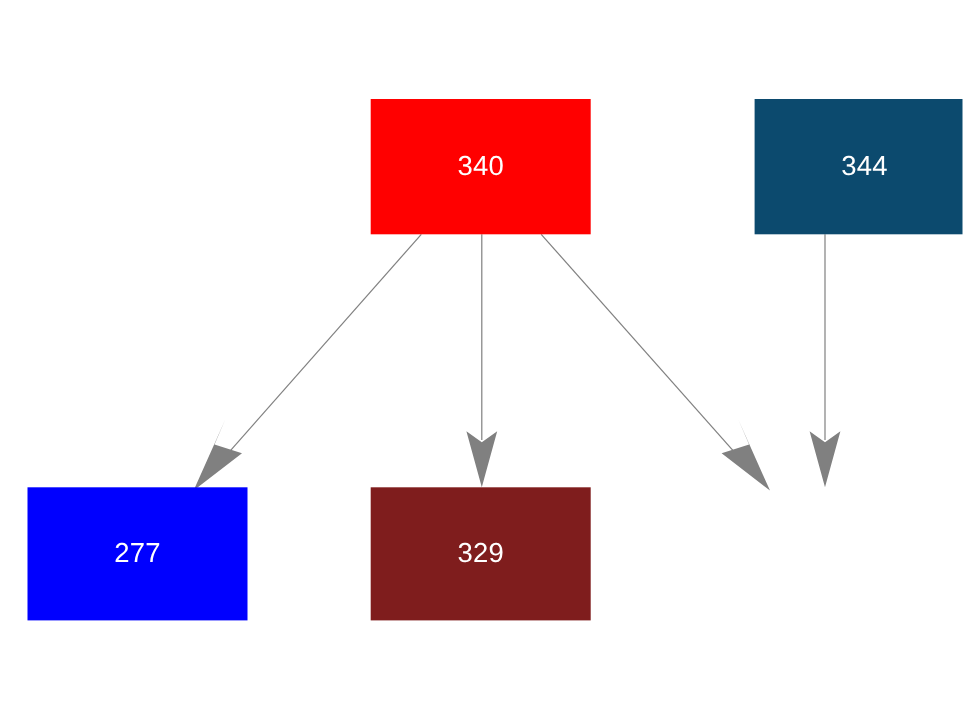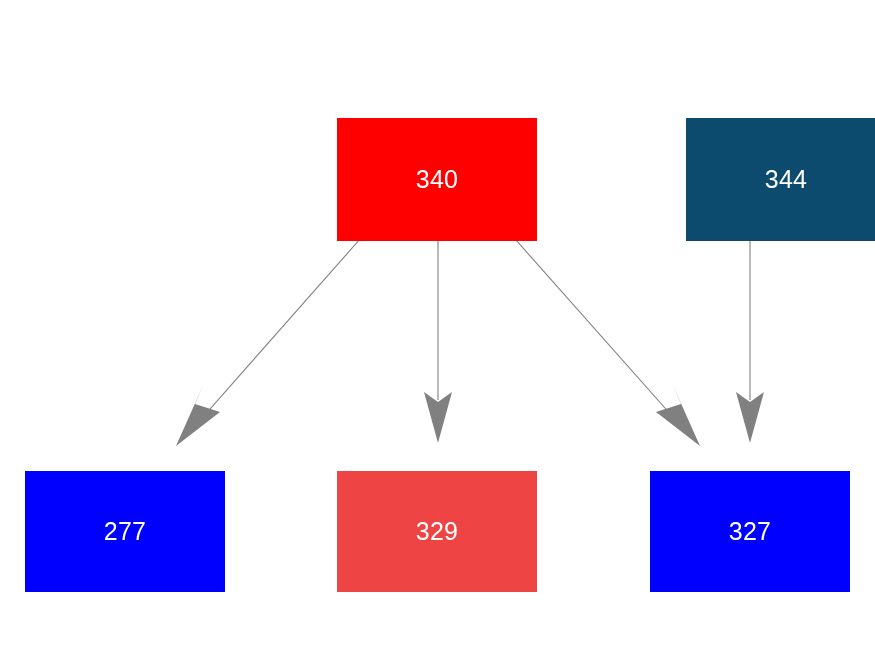--- a/index.html
+++ b/index.html
@@ -25,21 +25,20 @@
     top: 0;
     width: 875px;
     height: 656px;
   }
   .node {
     position: absolute;
     display: flex;
     align-items: center;
     justify-content: center;
     box-sizing: border-box;
-    margin-top: 28px;
   }
   .node-label {
     color: #ffffff;
     font-family: "Liberation Sans", sans-serif;
     font-size: 25px;
     font-weight: 400;
     line-height: 1;
     letter-spacing: 0.2px;
     user-select: none;
   }
@@ -77,21 +76,18 @@
   </div>
 
   <div class="node" style="left:686px; top:90px; width:200px; height:123px; background:#0c4a6e;">
     <span class="node-label">344</span>
   </div>
 
   <div class="node" style="left:25px; top:443px; width:200px; height:121px; background:#0000ff;">
     <span class="node-label">277</span>
   </div>
 
-  <div class="node" style="left:337px; top:443px; width:200px; height:121px; background:#ef4444;">
+  <div class="node" style="left:337px; top:443px; width:200px; height:121px; background:#7f1d1d;">
     <span class="node-label">329</span>
   </div>
 
-  <div class="node" style="left:650px; top:443px; width:200px; height:121px; background:#0000ff;">
-    <span class="node-label">327</span>
-  </div>
 
 </div>
 
 </body></html>

